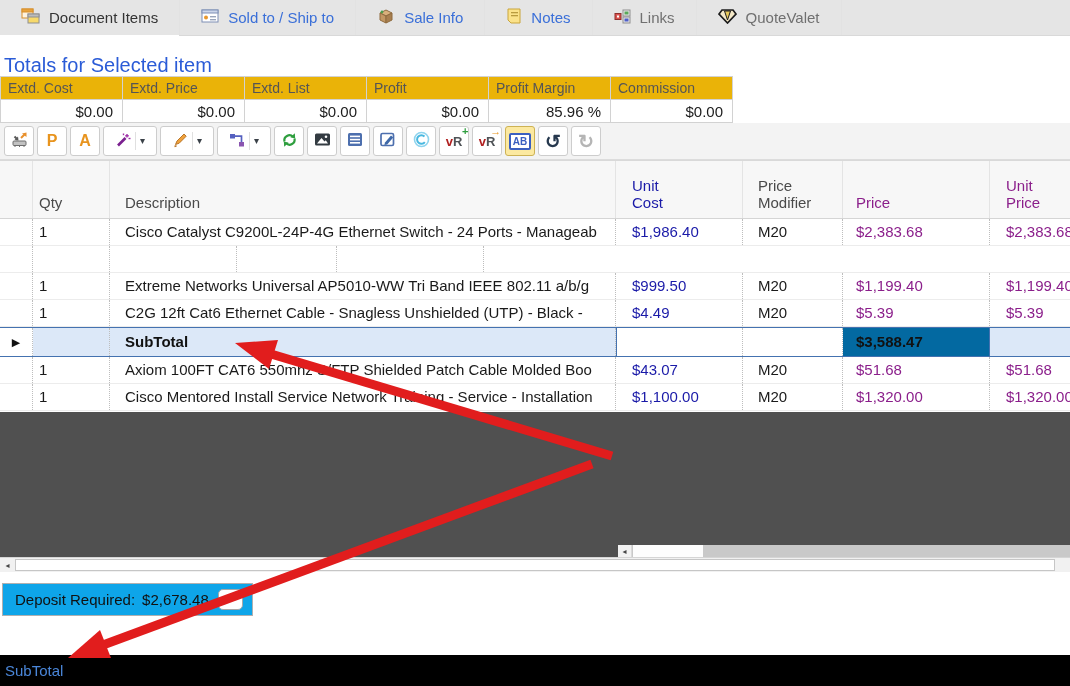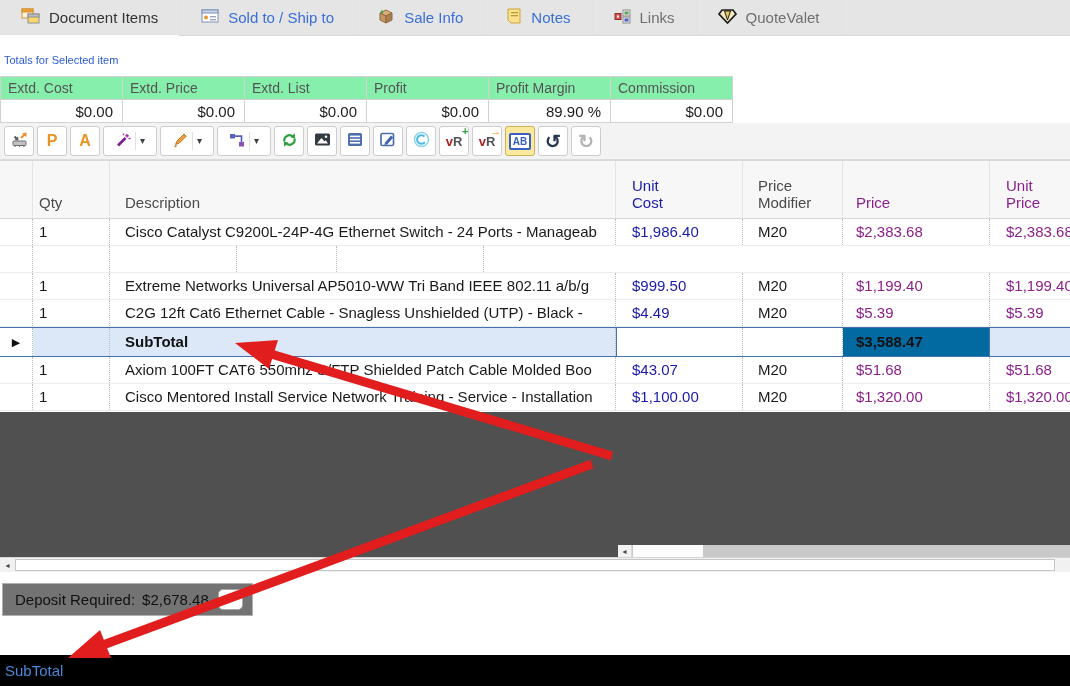--- a/index.html
+++ b/index.html
@@ -15,24 +15,24 @@
   .tabbar { position:absolute; top:0; left:0; width:1070px; height:36px;
     display:flex; border-bottom:1px solid #d9d9d9; background:#e5e5e5; }
   .tab { display:flex; align-items:center; gap:9px; padding:0 21px;
     font-size:15px; color:#3a6fd8; border-right:1px solid #e2e2e2;
     position:relative; white-space:nowrap; cursor:default; }
   .tab.active { color:#333; }
   .tab.active::after { content:""; position:absolute; left:0; right:0; bottom:-1px; height:1px; background:#fff; }
   .tab.muted { color:#707070; }
   .tab svg { flex:0 0 auto; }
   
-  .totals-title { position:absolute; top:54px; left:4px; font-size:11px; color:#2a5bd7; }
+  .totals-title { position:absolute; top:54px; left:4px; font-size:20px; color:#2a5bd7; }
   .totals-table { position:absolute; top:76px; left:0; width:733px; border-collapse:collapse; }
   .totals-table td { border:1px solid #d2d2d2; height:23px; font-size:14px; }
-  .totals-table .hd { color:#555; text-align:left; padding:2px 7px; background:#86efac; width:122px; }
+  .totals-table .hd { color:#555; text-align:left; padding:2px 7px; background:#eab308; width:122px; }
   .totals-table .val { color:#1c1c1c; text-align:right; padding:2px 9px; font-size:15px; background:#fff; }
   
   .toolbar { position:absolute; top:123px; left:0; width:1070px; height:37px;
     background:#f3f3f3; border-bottom:1px solid #dcdcdc; display:flex; align-items:center;
     gap:3px; padding-left:4px; }
   .tbtn { height:30px; min-width:30px; background:#fff; border:1px solid #cdcdcd;
     border-radius:3px; display:flex; align-items:center; justify-content:center;
     font-size:15px; cursor:default; }
   .tbtn.combo { min-width:54px; gap:4px; }
   .tbtn .sep { width:1px; height:18px; background:#e0e0e0; }
@@ -82,21 +82,21 @@
   .grid-hscroll .sbtn { width:14px; background:#f2f2f2; font-size:8px; color:#444;
     display:flex; align-items:center; justify-content:center; border-right:1px solid #dadada; }
   .grid-hscroll .thumb { width:70px; background:#fdfdfd; margin-left:1px; }
   .panel-hscroll { position:absolute; top:557px; left:0; width:1070px; height:15px;
     background:#f1f1f1; border-top:1px solid #d5d5d5; display:flex; align-items:stretch; }
   .panel-hscroll .sbtn { width:15px; font-size:8px; color:#444; display:flex;
     align-items:center; justify-content:center; }
   .panel-hscroll .thumb { width:1040px; background:#fff; border:1px solid #c6c6c6; margin:1px 0; }
   
   .deposit { position:absolute; top:583px; left:2px; width:251px; height:33px;
-    background:#737373; border:1px solid #b0b0b0; display:flex; align-items:center;
+    background:#0ea5e9; border:1px solid #b0b0b0; display:flex; align-items:center;
     padding-left:12px; gap:7px; font-size:15px; color:#111; }
   .deposit .toggle { width:25px; height:21px; background:#fff; border:1px solid #a8a8a8;
     border-radius:5px; margin-left:2px; }
   
   .statusbar { position:absolute; top:655px; left:0; width:1070px; height:31px;
     background:#000; display:flex; align-items:center; padding-left:5px; }
   .statusbar .st-label { color:#4a86d8; font-size:15px; }
   
   .annot { position:absolute; top:0; left:0; width:1070px; height:686px;
     pointer-events:none; z-index:50; }
@@ -170,21 +170,21 @@
     <td class="hd">Extd. List</td>
     <td class="hd">Profit</td>
     <td class="hd">Profit Margin</td>
     <td class="hd">Commission</td>
   </tr>
   <tr>
     <td class="val">$0.00</td>
     <td class="val">$0.00</td>
     <td class="val">$0.00</td>
     <td class="val">$0.00</td>
-    <td class="val">89.90 %</td>
+    <td class="val">85.96 %</td>
     <td class="val">$0.00</td>
   </tr>
 </tbody>
   </table>
 
 <div class="toolbar">
   <div class="tbtn">
     <span><svg width="17" height="16" viewBox="0 0 17 16">
           <rect x="2" y="9" width="13" height="4.5" rx="1" fill="#c2c2c2" stroke="#6e6e6e"></rect>
           <line x1="4" y1="13.5" x2="4" y2="15" stroke="#6e6e6e"></line>

